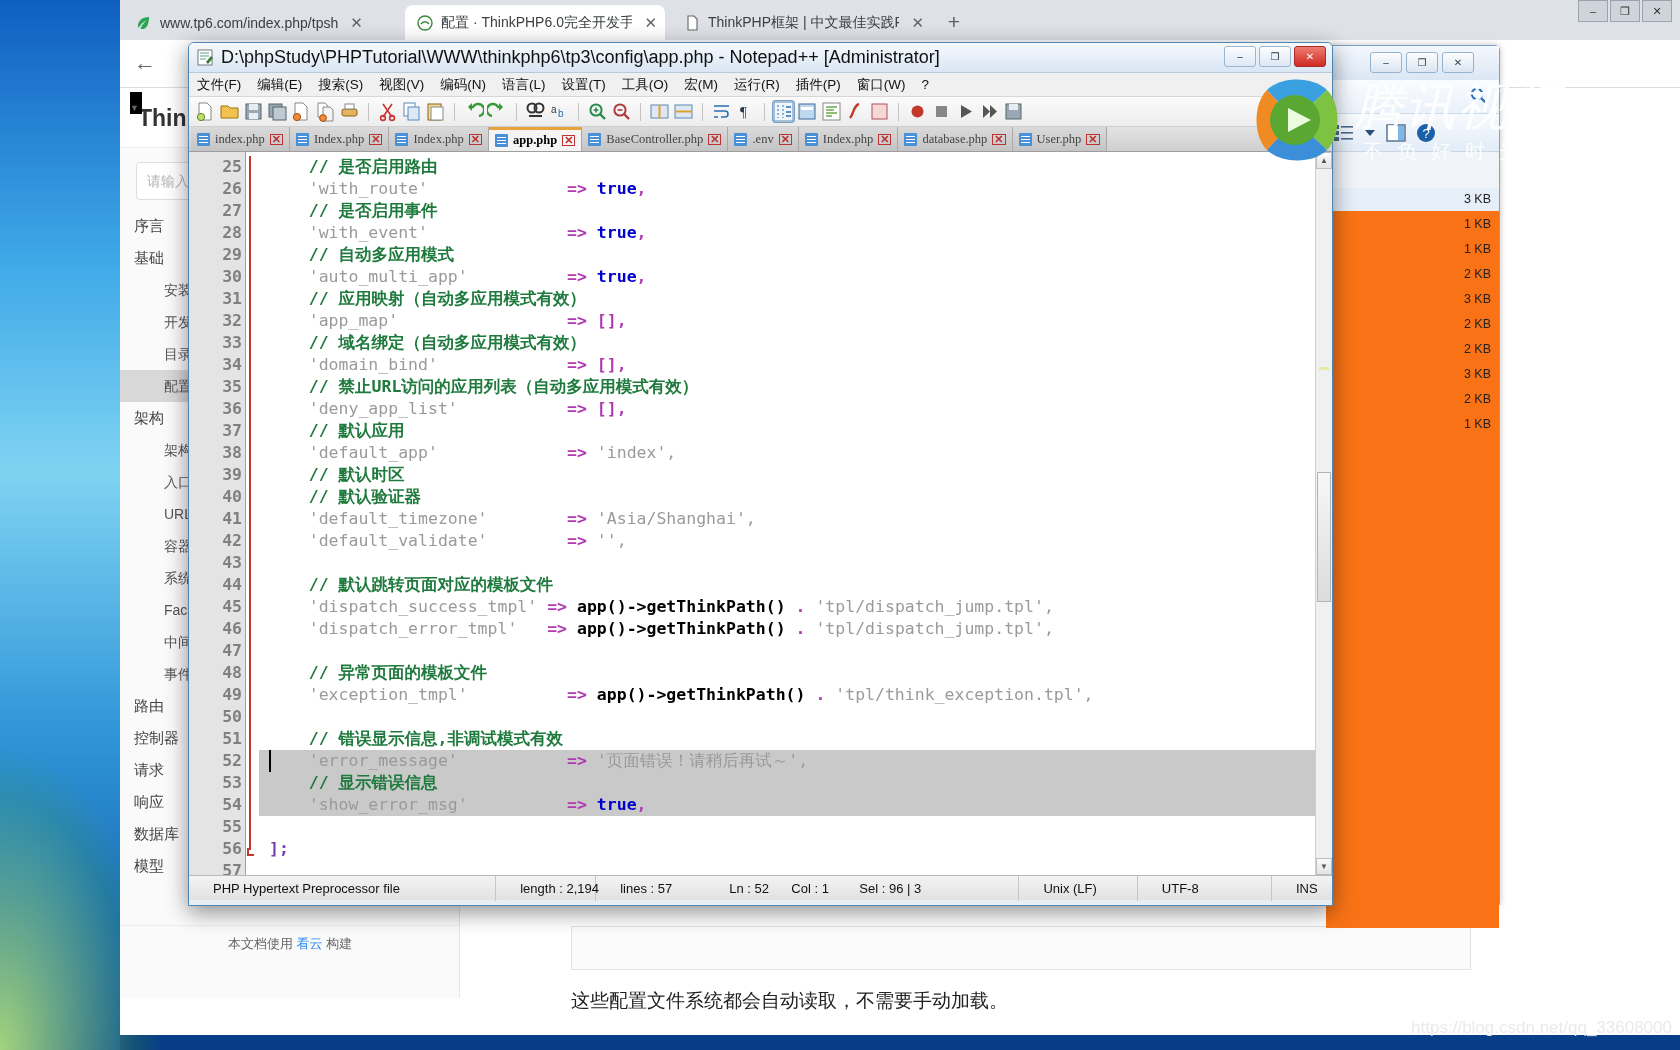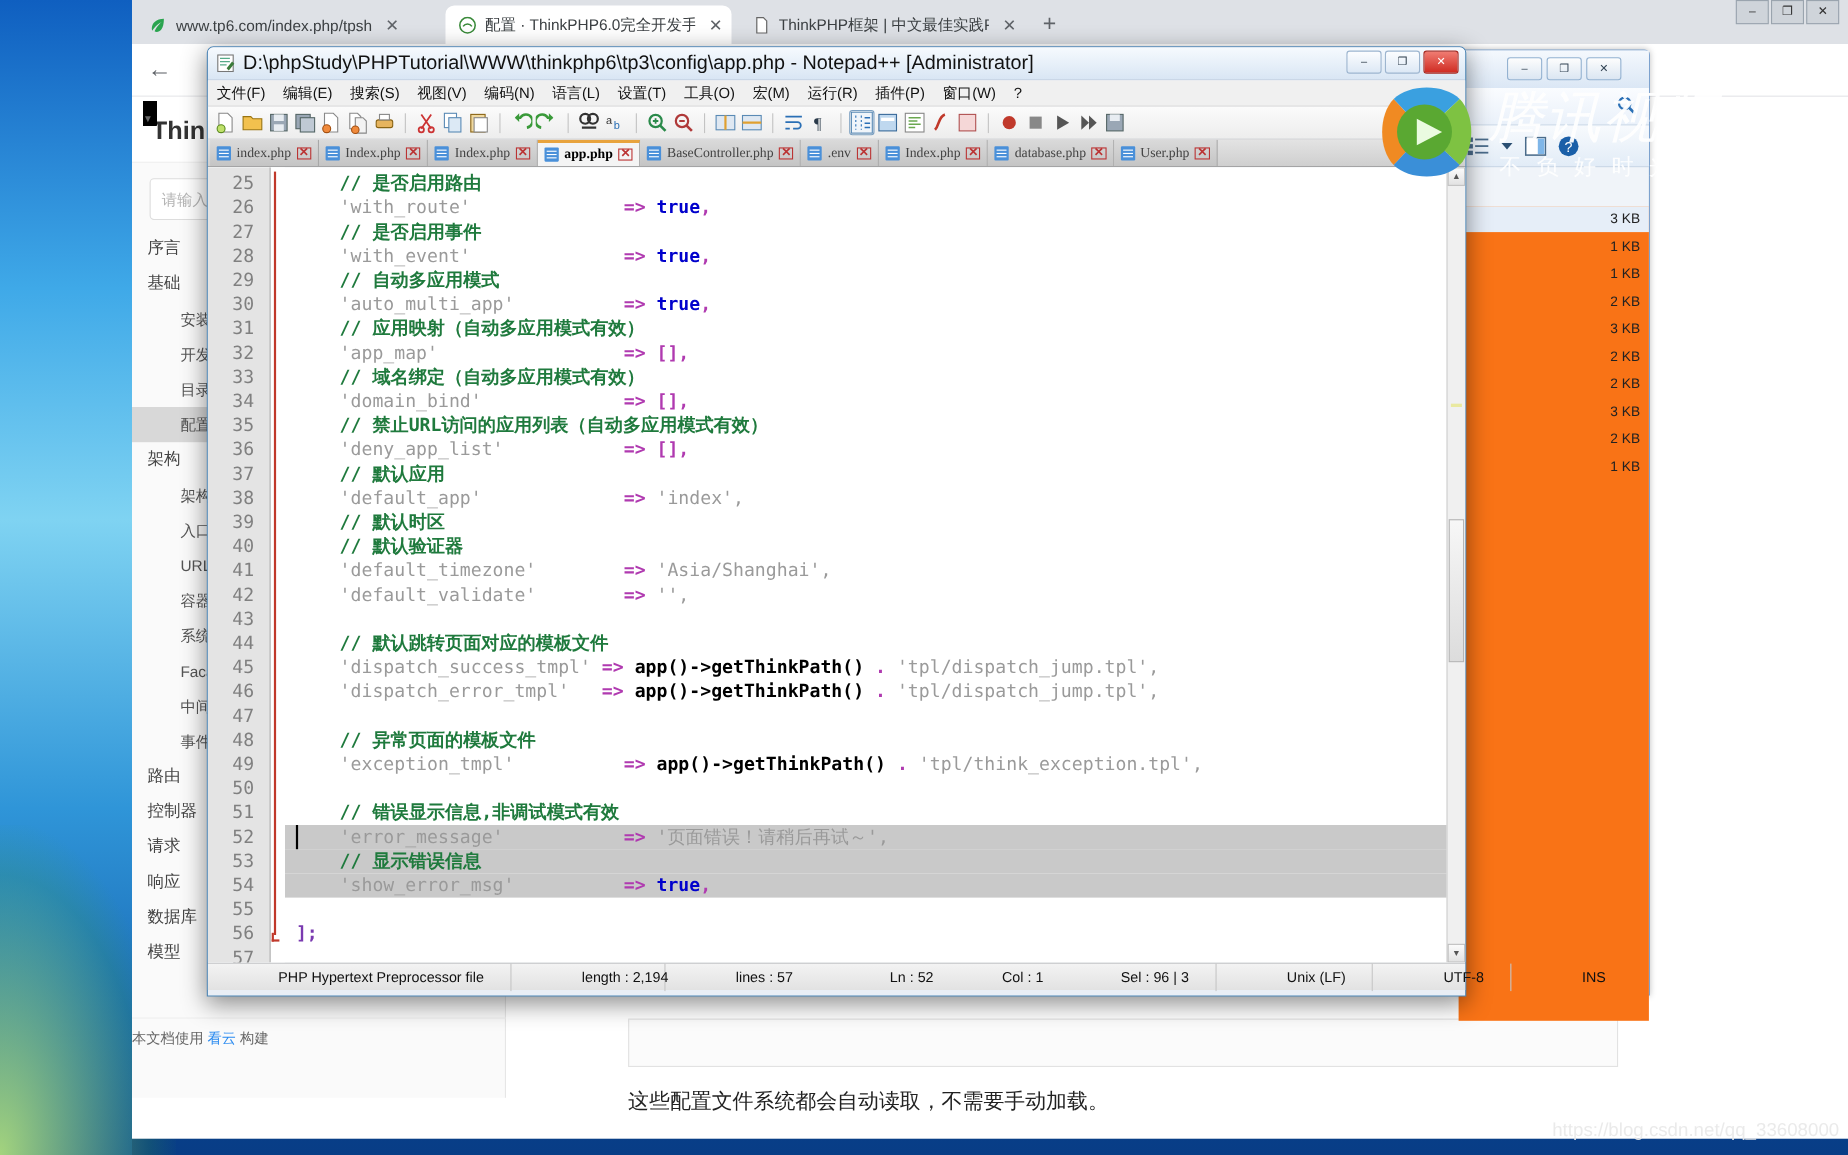--- a/index.html
+++ b/index.html
@@ -78,21 +78,21 @@
     border-bottom:1px solid #eee;}
   #docsearchwrap{ padding:14px 16px 10px 16px; }
   #docsearch{ width:100%; height:38px; border:1px solid #ddd; border-radius:4px;
     background:#fff; color:#b5b5b5; font-size:14px; padding-left:10px; line-height:36px;}
   .dnav{ height:32px; line-height:32px; font-size:15px; color:#444; padding-left:14px;
     display:flex; align-items:center; gap:8px; }
   .dnav .caret{ width:12px; font-size:9px; color:#666; }
   .dnav.sub{ padding-left:44px; color:#555; font-size:14px; }
   .dnav.sel{ background:#d8d8d8; }
   #docfooter{ position:absolute; left:0; bottom:37px; width:340px; height:36px;
-    border-top:1px solid #eee; font-size:13px; color:#666; line-height:36px;}
+    border-top:1px solid #eee; font-size:13px; color:#666; text-align:center; line-height:36px;}
   #docfooter b{ color:#2d8cf0; font-weight:normal; }
 
   #doccontent{ position:absolute; left:341px; top:0; width:1219px; height:910px; background:#fff;}
   #doccardtop{ position:absolute; left:110px; top:838px; width:900px; height:44px;
      border:1px solid #e2e2e2; background:#fbfbfb;}
   #docpara{ position:absolute; left:110px; top:900px; width:950px; font-size:19px; color:#222; }
 
   
   #explorer{
     position:absolute; left:1325px; top:45px; width:175px; height:860px;
@@ -173,22 +173,22 @@
   #tabscroll span{ width:14px; height:16px; border:1px solid #9aa; background:#e4e4e4;
      font-size:9px; text-align:center; line-height:14px; color:#333;}
 
   
   #editor{
     position:relative; height:723px; background:#fff; overflow:hidden;
     display:flex;
   }
   #gutter{
     width:56px; background:#e4e4e4; color:#808080; text-align:right;
-    padding-right:14px; font-family:"DejaVu Sans Mono", monospace; font-size:16.5px;
-    padding-top:4px; border-right:0;
+    padding-right:3px; font-family:"DejaVu Sans Mono", monospace; font-size:16.5px;
+    padding-top:4px; border-right:0;font-weight:bold;
   }
   #gutter div{ height:22px; line-height:22px; }
   #foldcol{ width:14px; background:#fff; border-left:1px solid #a0a0a0;
     position:relative; padding-top:4px;}
   #foldcol .bar{ position:absolute; left:3px; top:4px; width:2px; bottom:25px; background:#c0392b;}
   #foldcol .endc{ position:absolute; left:1px; bottom:19px; width:7px; height:8px;
     border-left:2px solid #c0392b; border-bottom:2px solid #c0392b;}
   #codearea{
     flex:1; position:relative; padding-top:4px; overflow:hidden;
     font-family:"DejaVu Sans Mono", monospace; font-size:16.5px;
@@ -213,21 +213,21 @@
   #vscroll .thumb{ position:absolute; left:1px; right:1px; top:320px; height:130px;
     background:linear-gradient(#f7f7f7,#dcdcdc); border:1px solid #b5b5b5;}
   #vscroll .mk{ position:absolute; left:3px; right:3px; top:215px; height:3px; background:#e9e9a0;}
 
   #nppstatus{
     height:25px; background:linear-gradient(#f3f3f3,#e2e2e2);
     border-top:1px solid #b9b9b9; display:flex; align-items:center;
     font-size:13px; color:#111;
   }
   #nppstatus .cell{ padding:0 24px; border-right:1px solid #c6c6c6; height:25px; line-height:25px;
-     white-space:nowrap;margin-left:40px; }
+     white-space:nowrap; }
 
   
   #tencent{ position:absolute; left:1245px; top:60px; width:420px; height:120px; pointer-events:none;}
   #tclogo{ position:absolute; left:0; top:10px; width:100px; height:100px;}
   #tctext{ position:absolute; left:108px; top:14px; font-size:50px; color:#fff;
     font-weight:normal; font-style:italic; opacity:.95; letter-spacing:2px;
     font-family:"DejaVu Sans", sans-serif; }
   #tcsub{ position:absolute; left:118px; top:78px; font-size:20px; color:#fff;
     letter-spacing:14px; opacity:.92; }
 

